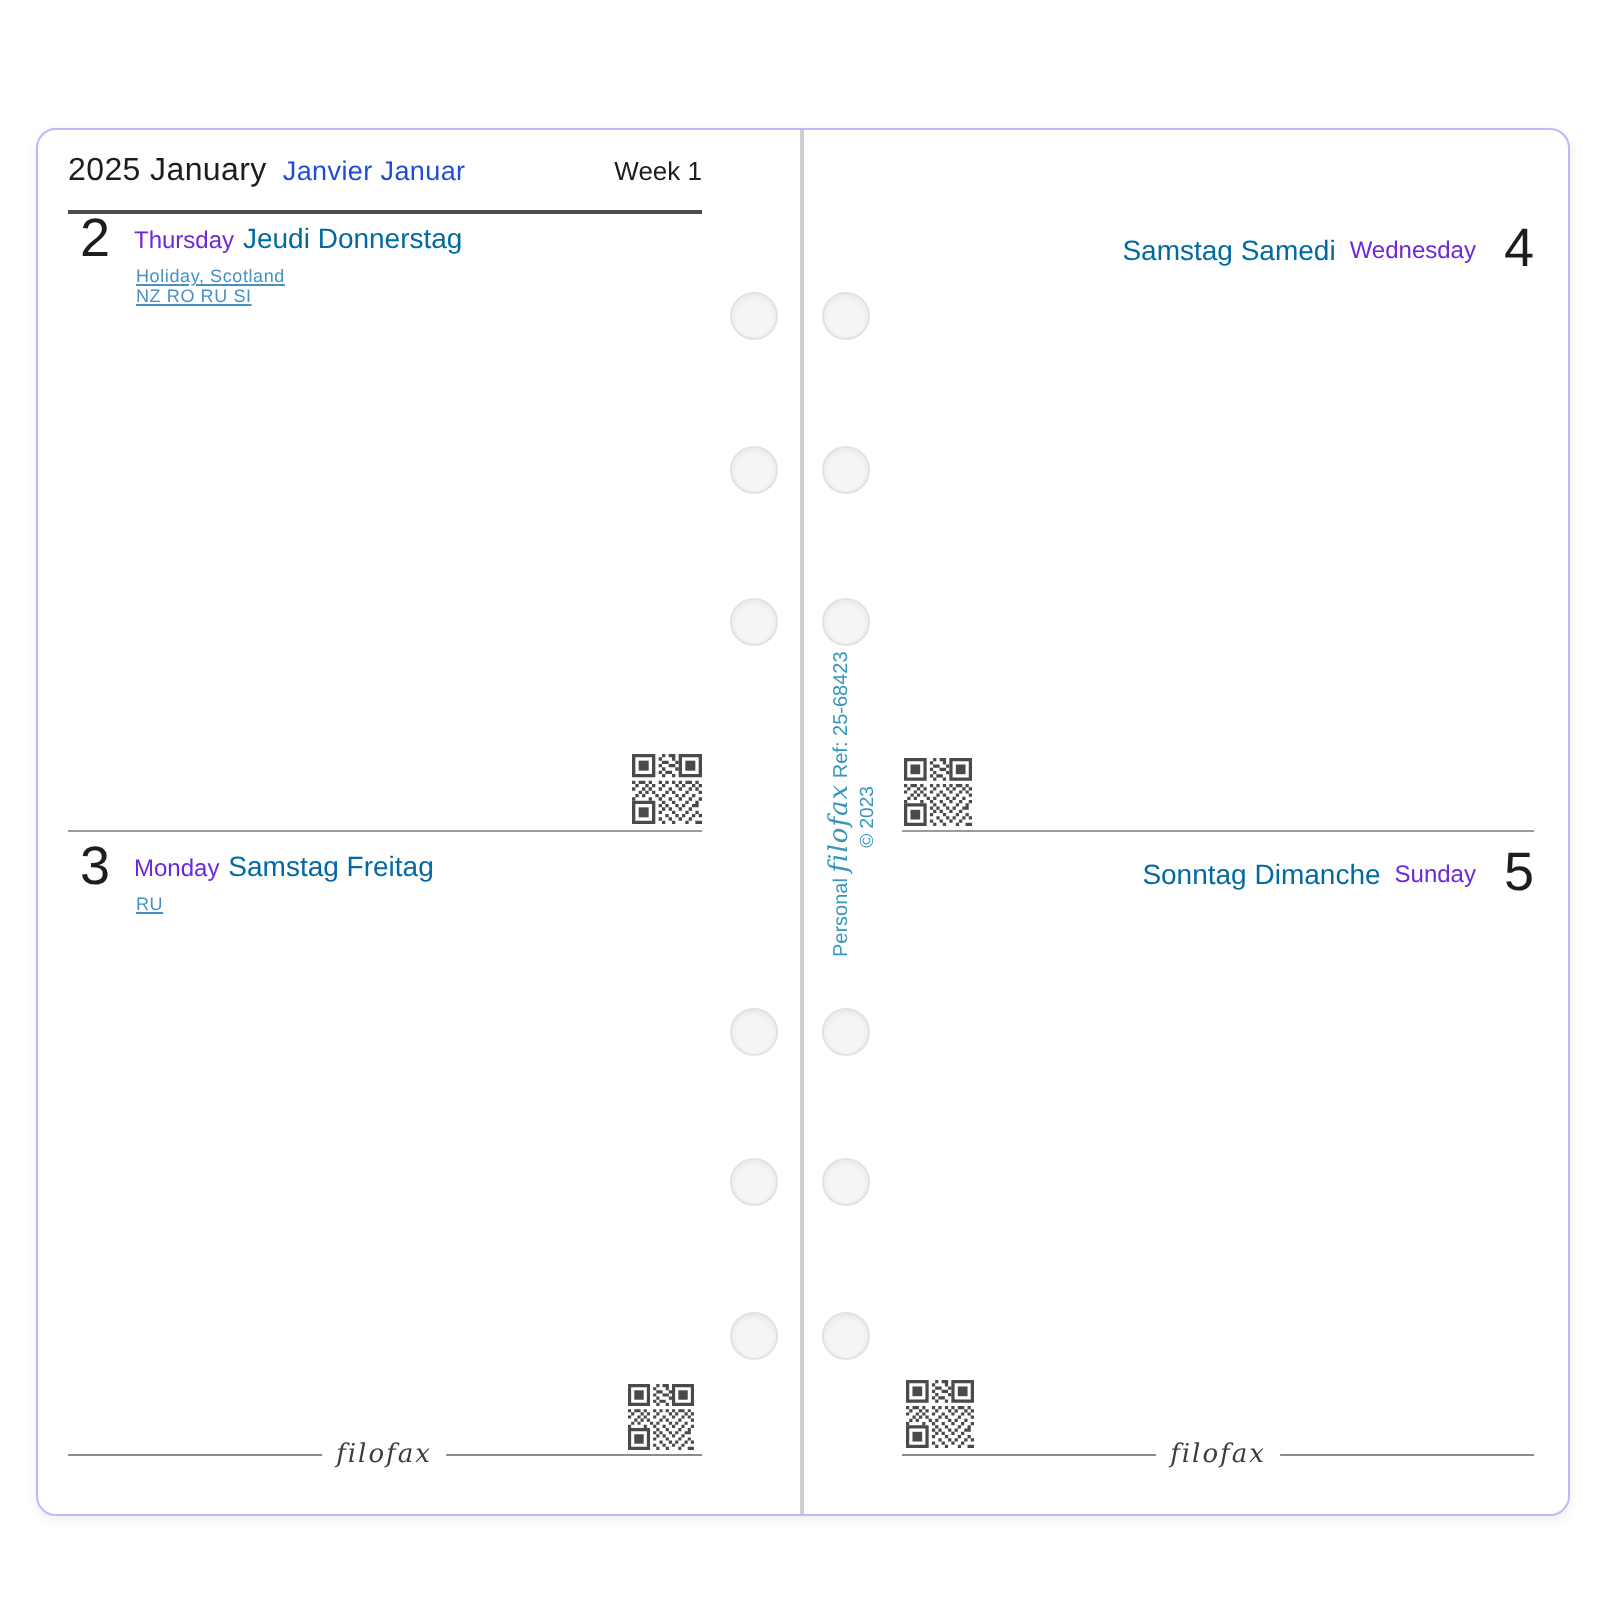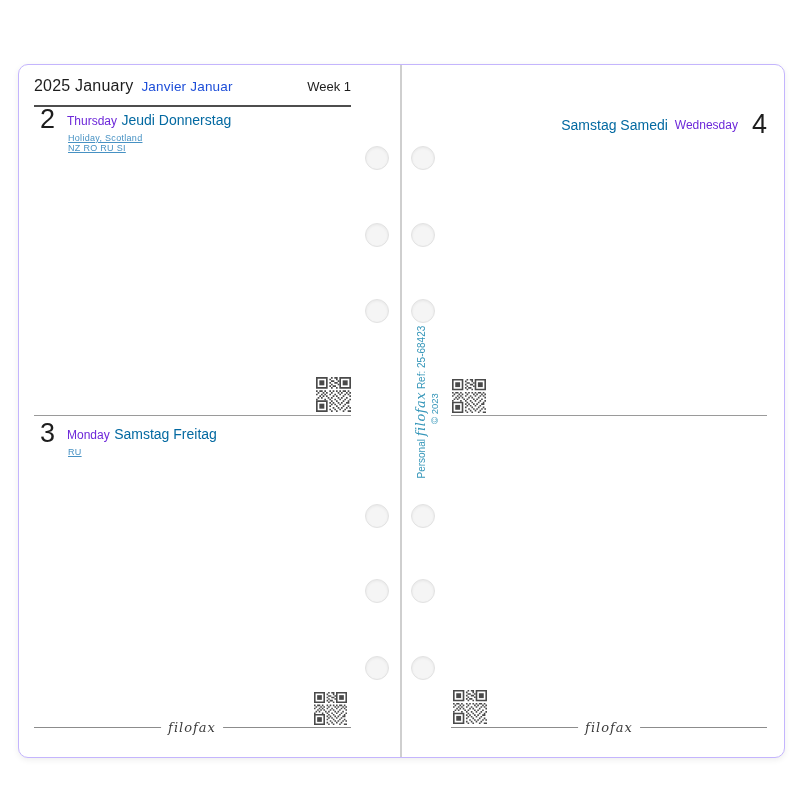--- a/index.html
+++ b/index.html
@@ -136,20 +136,26 @@
       <div class="l2">© 2023</div>
     </div>
 
     <div class="qr" style="left:433px;top:314px;width:34px;height:34px">
       <svg viewBox="0 0 21 21">
           <use href="#qrpat"></use>
         </svg>
     </div>
     <div class="rule" style="left:432px;top:350px;width:316px"></div>
 
+    <div class="rightrow" style="right:17px;top:356px">
+      <span class="day-secondary">Sonntag Dimanche</span>
+      <span style="width:7px"></span>
+      <span class="day-primary">Sunday</span>
+      <span class="num">5</span>
+    </div>
 
     <div class="qr" style="left:434px;top:625px;width:34px;height:34px">
       <svg viewBox="0 0 21 21">
           <use href="#qrpat"></use>
         </svg>
     </div>
     <div class="botrule" style="left:432px;top:662px;width:316px"></div>
     <div class="footlogo" style="left:590px;top:655px">filofax</div>
 
   </div>

